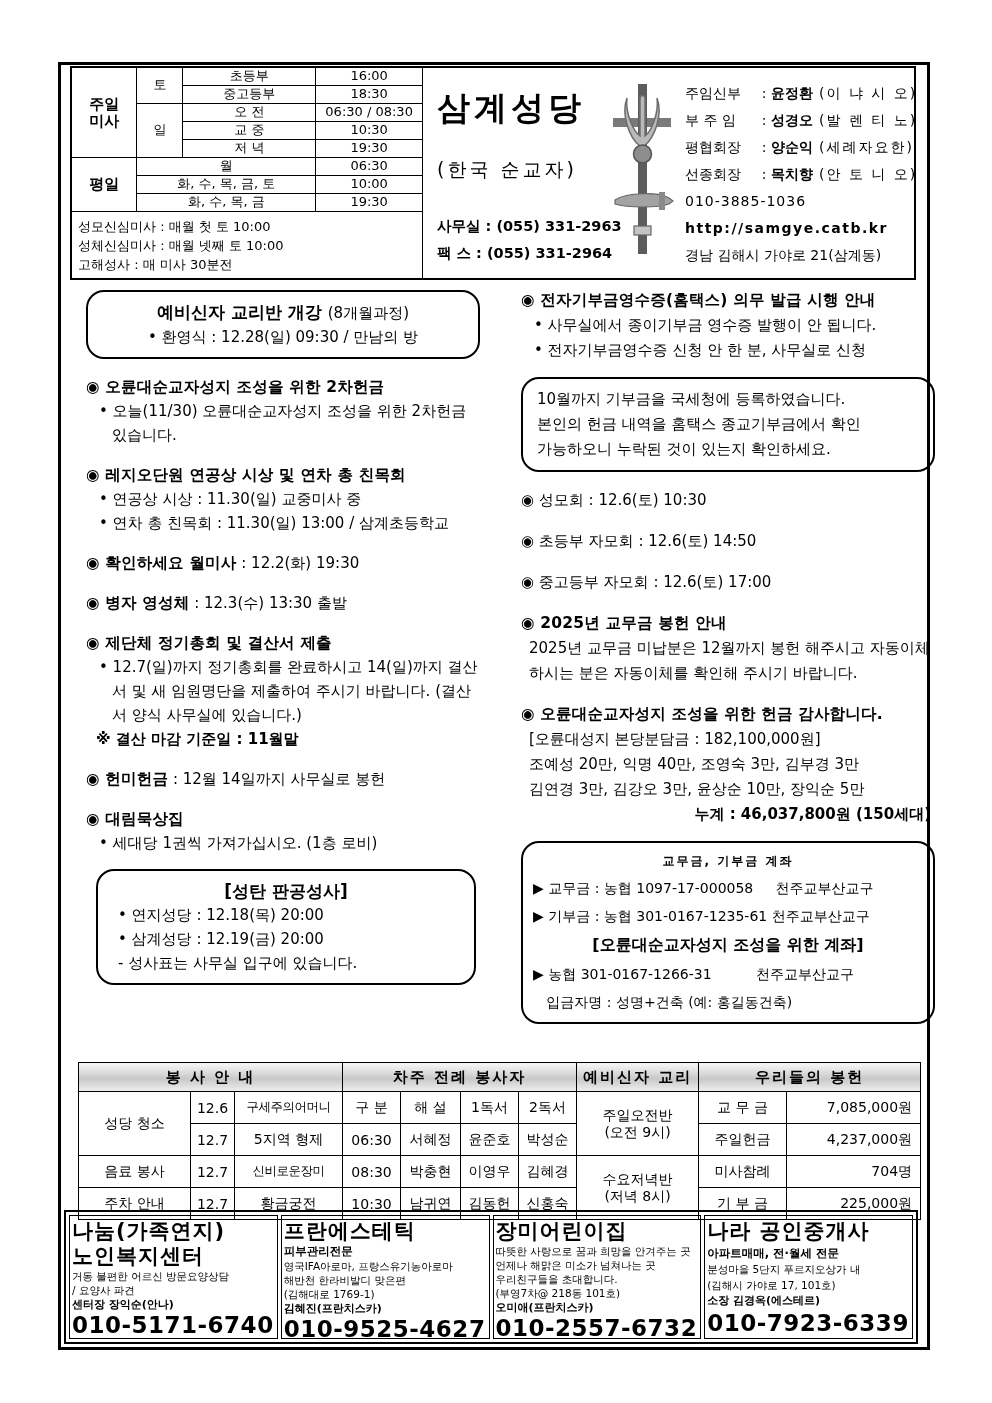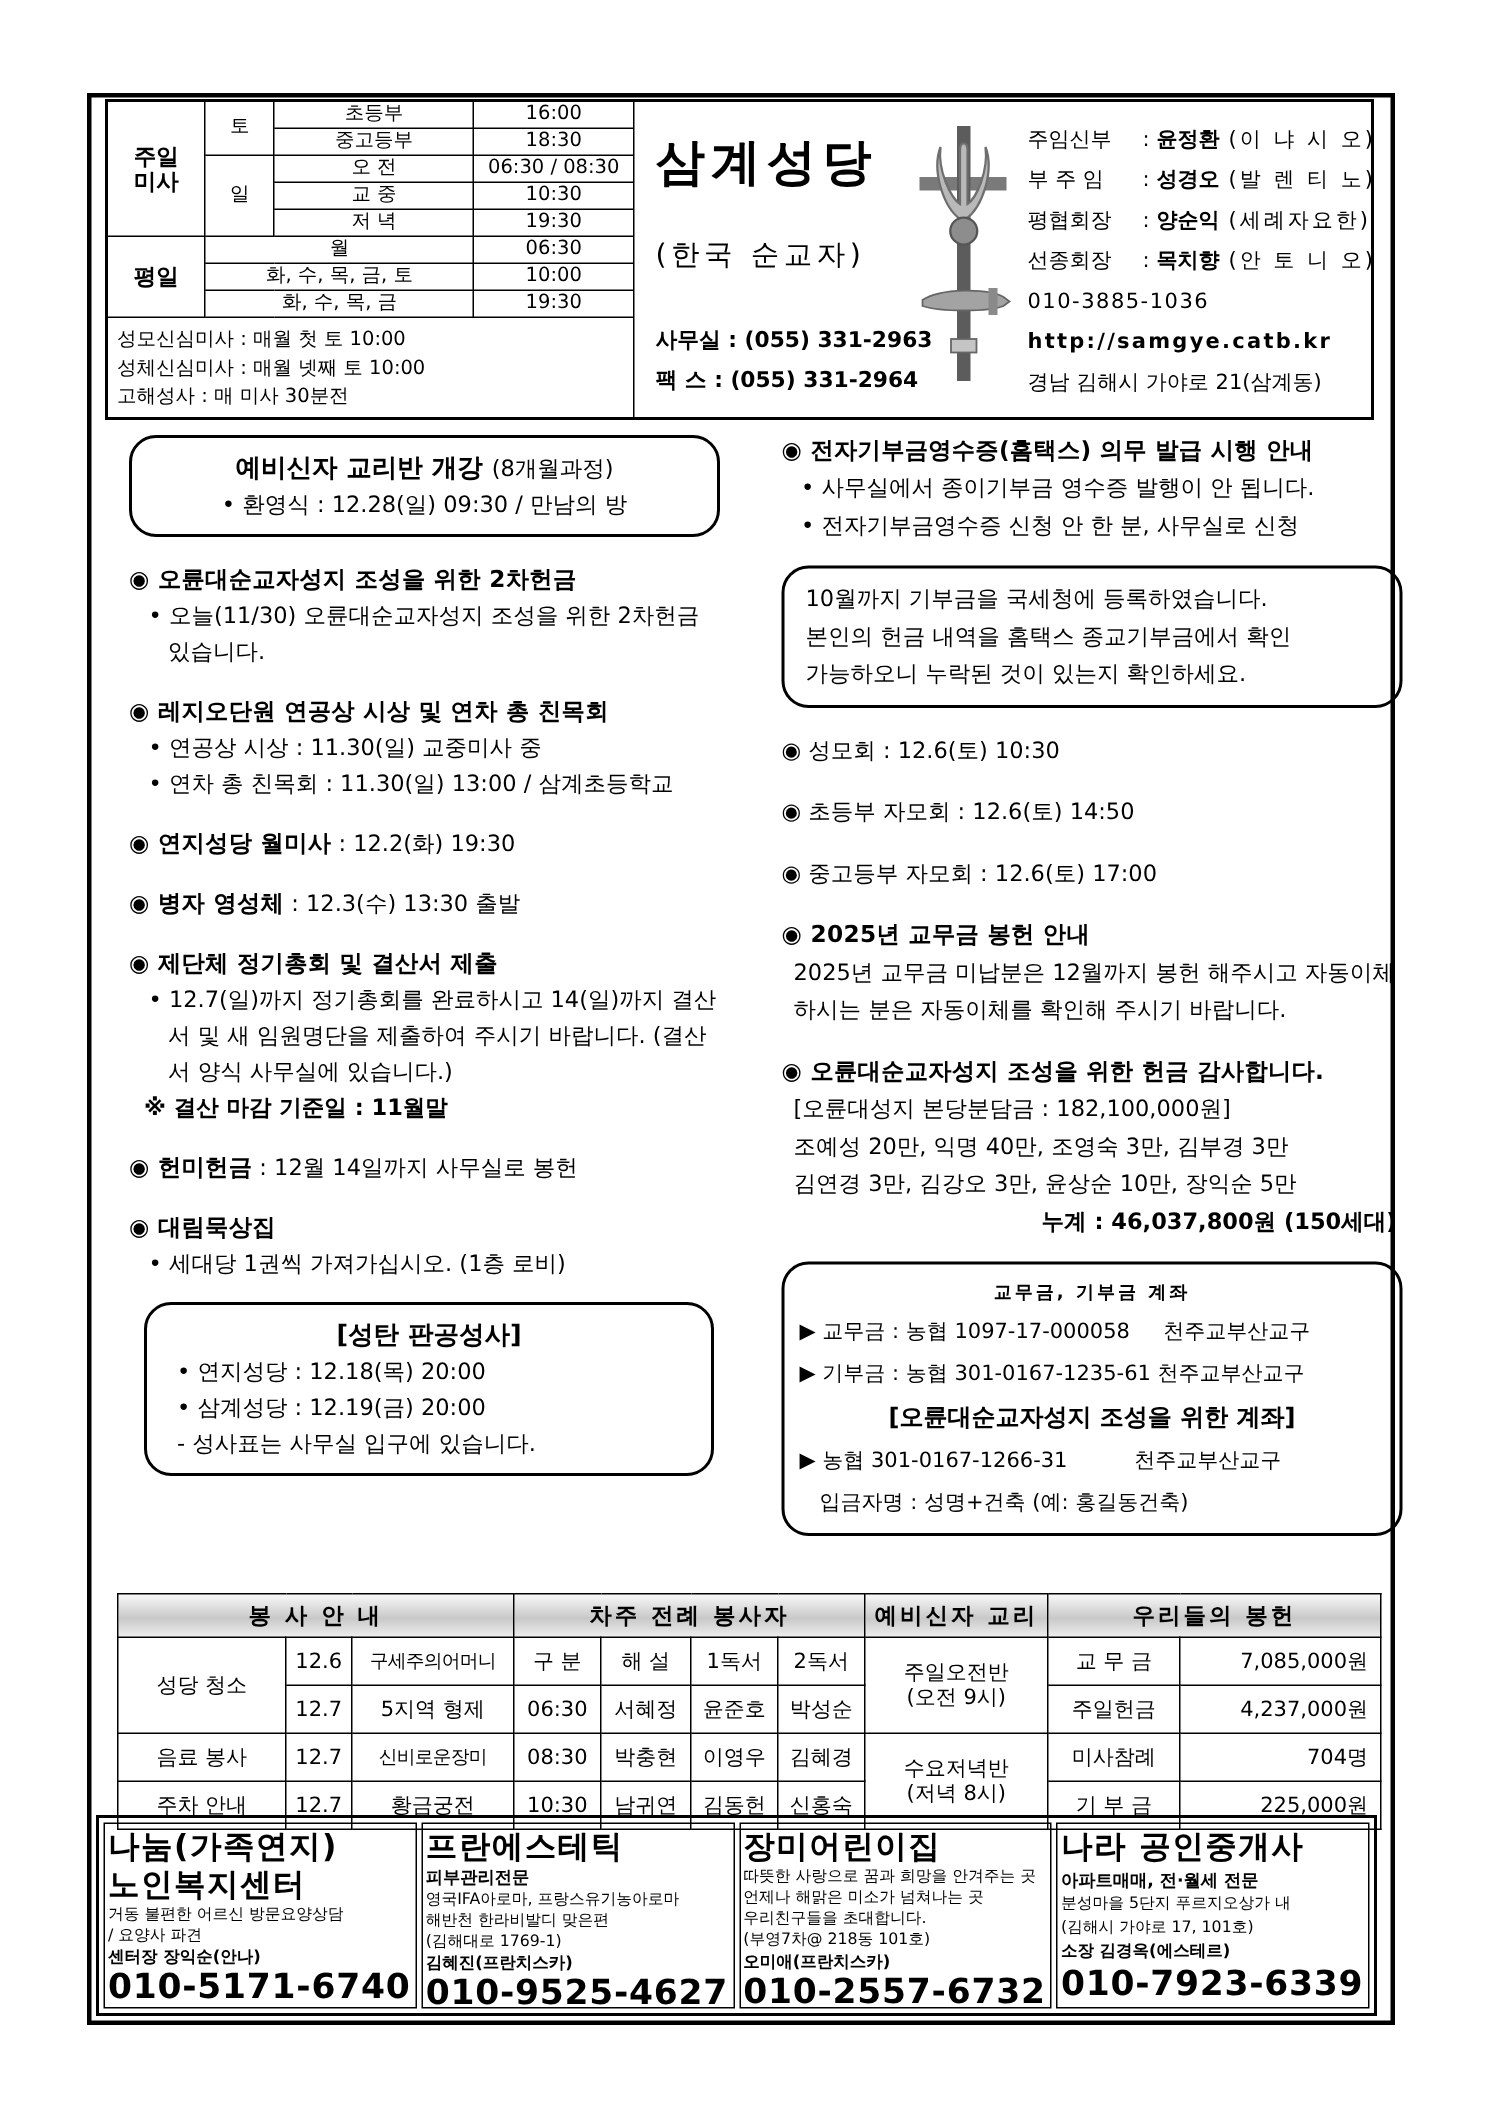--- a/index.html
+++ b/index.html
@@ -196,21 +196,21 @@
       <div class="bl">• 오늘(11/30) 오륜대순교자성지 조성을 위한 2차헌금 있습니다.</div>
     </div>
 
     <div class="mb">
       <div class="ntl">◉ 레지오단원 연공상 시상 및 연차 총 친목회</div>
       <div class="bl">• 연공상 시상 : 11.30(일) 교중미사 중</div>
       <div class="bl">• 연차 총 친목회 : 11.30(일) 13:00 / 삼계초등학교</div>
     </div>
 
     <div class="mb">
-      <span class="ntl">◉ 연지성당 월미사</span><span class="nrest"> : 12.2(화) 19:30</span>
+      <span class="ntl">◉ 확인하세요 월미사</span><span class="nrest"> : 12.2(화) 19:30</span>
     </div>
 
     <div class="mb">
       <span class="ntl">◉ 병자 영성체</span><span class="nrest"> : 12.3(수) 13:30 출발</span>
     </div>
 
 
     <div class="mb">
       <div class="ntl">◉ 제단체 정기총회 및 결산서 제출</div>
       <div class="bl">• 12.7(일)까지 정기총회를 완료하시고 14(일)까지 결산서 및 새 임원명단을 제출하여 주시기 바랍니다. (결산서 양식 사무실에 있습니다.)</div>

